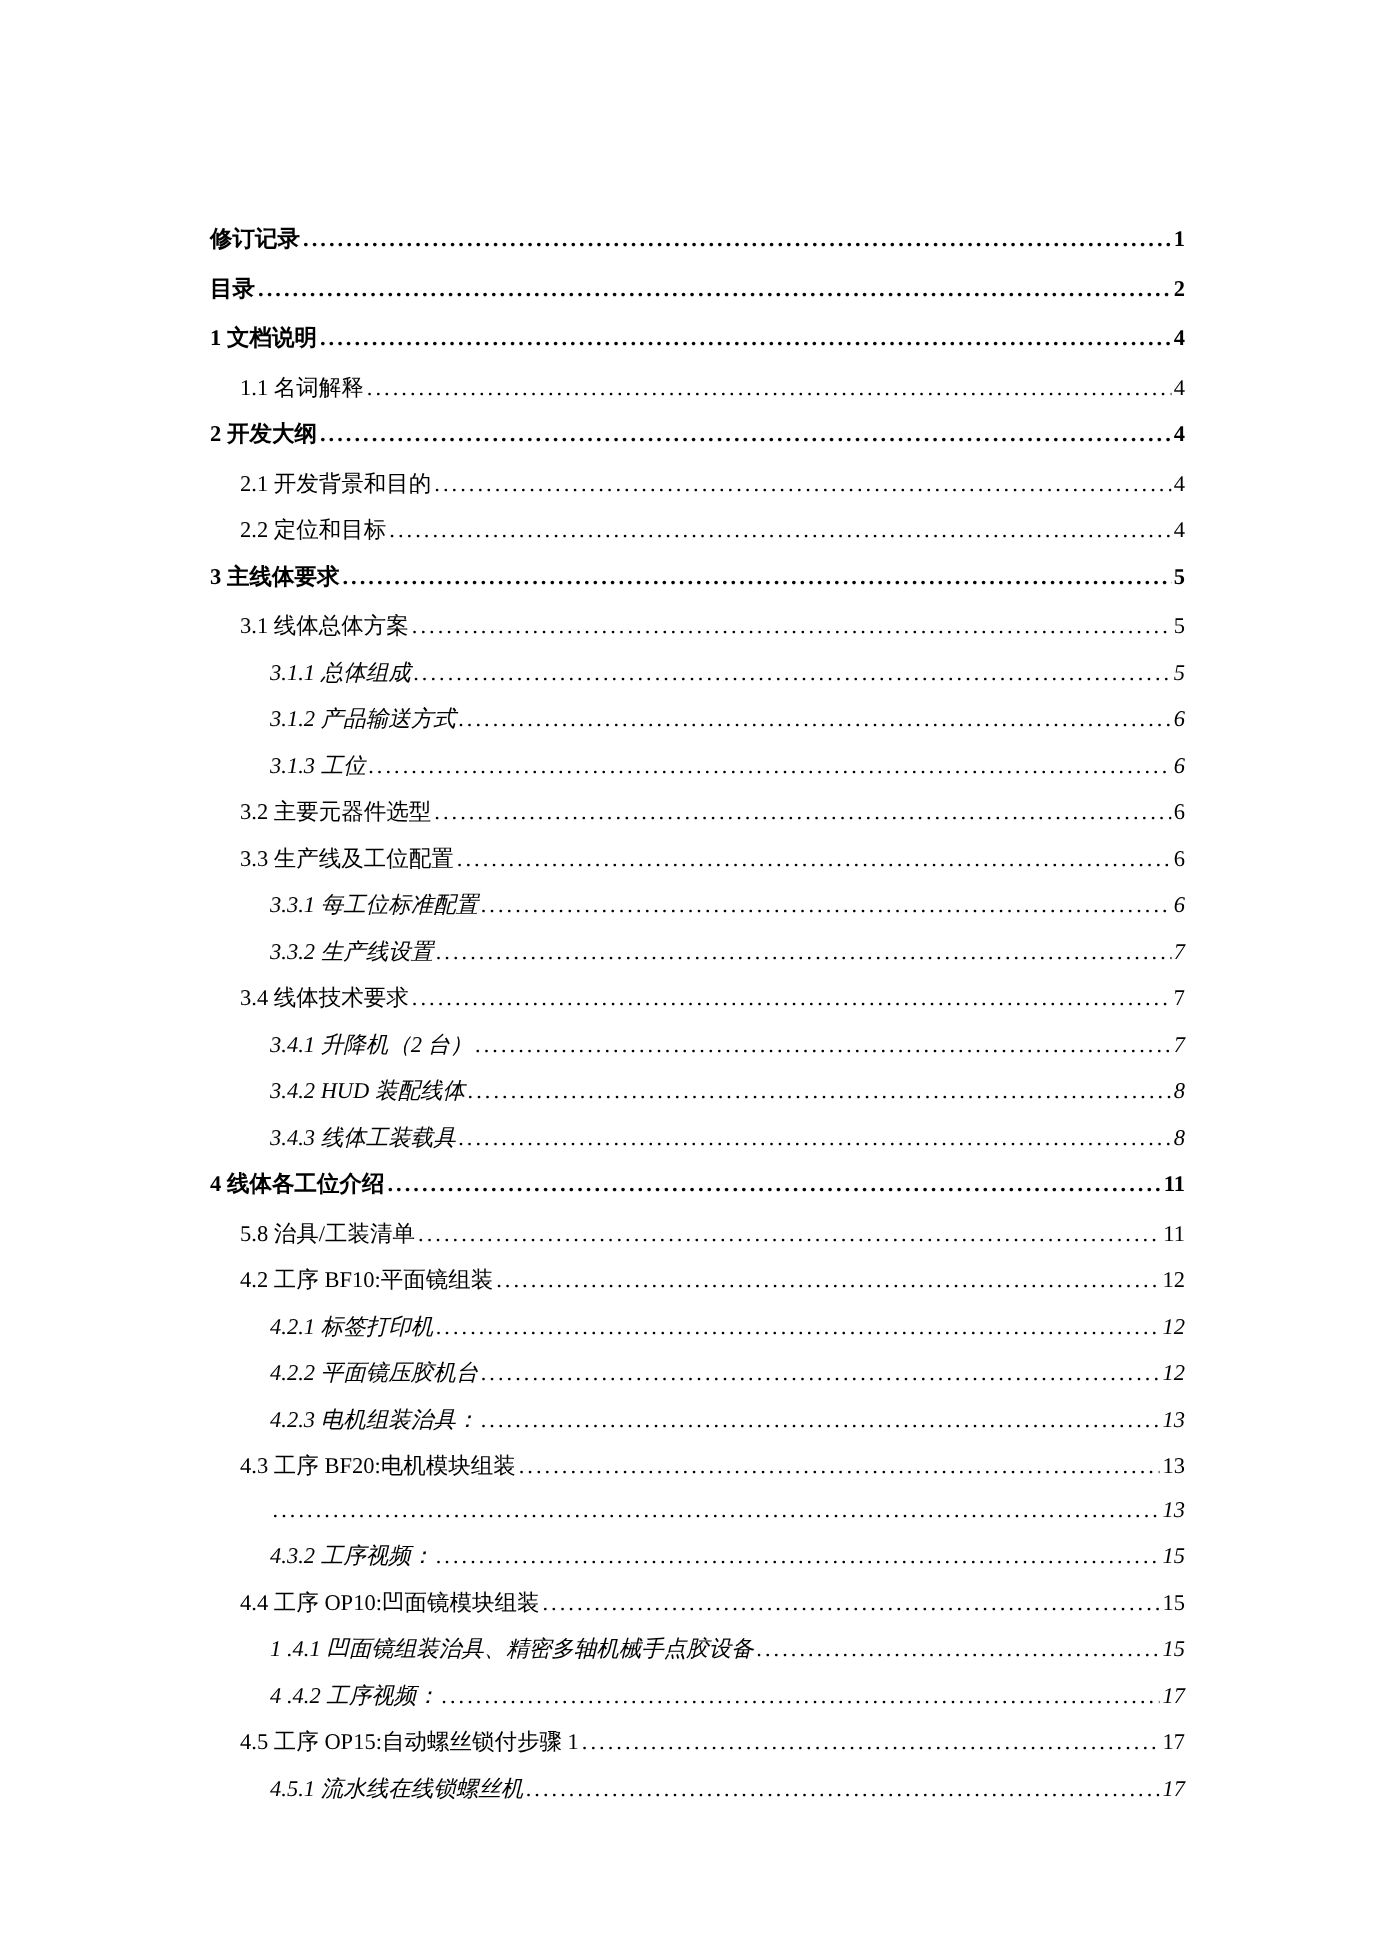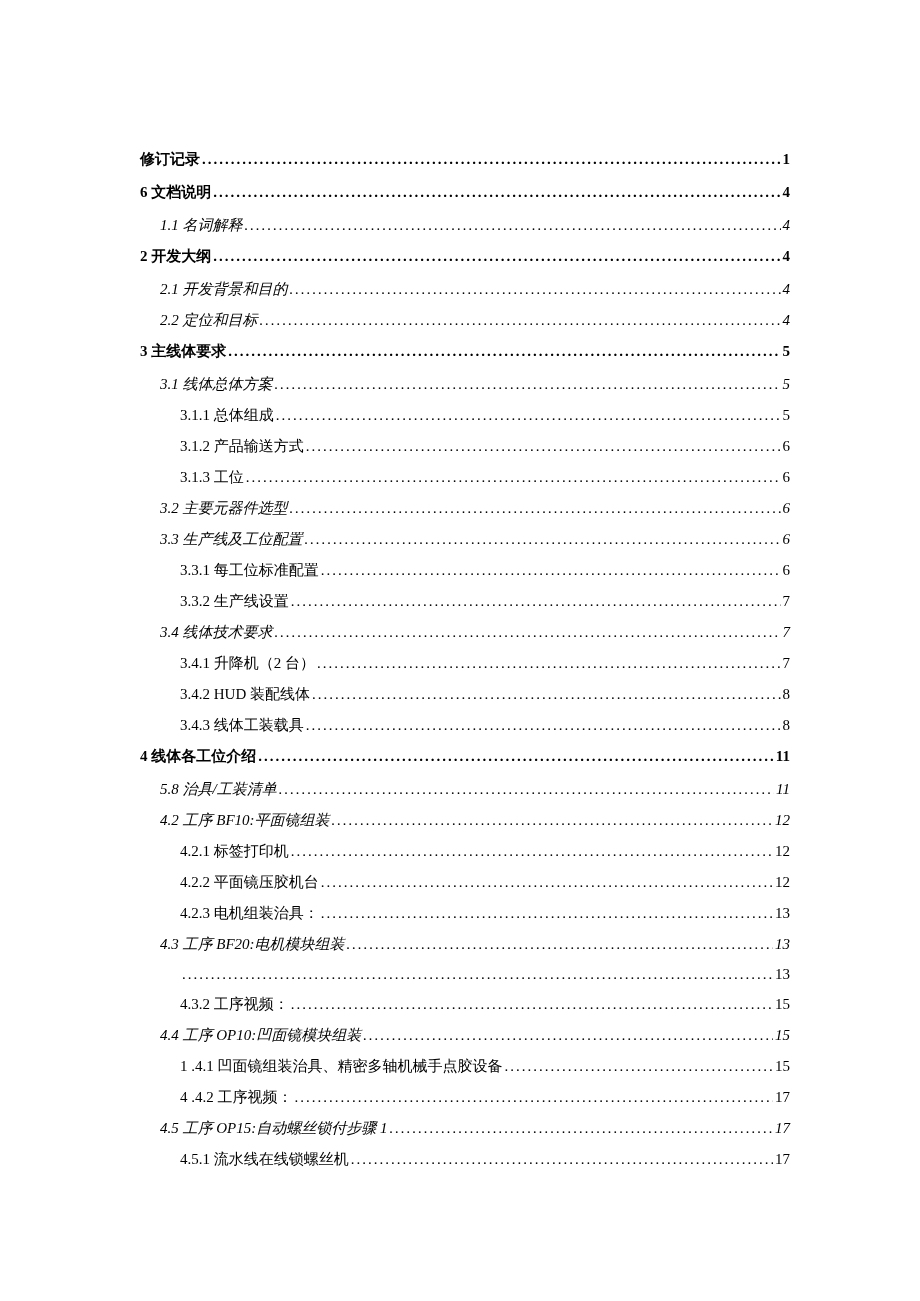--- a/index.html
+++ b/index.html
@@ -25,24 +25,24 @@
     .toc-entry.bold {
       font-weight: bold;
       margin-top: 10px;
       margin-bottom: 14px;
     }
     .toc-entry.level-1 {
       padding-left: 0;
     }
     .toc-entry.level-2 {
       padding-left: 20px;
-      font-style: italic;
     }
     .toc-entry.level-3 {
       padding-left: 40px;
+      font-style: italic;
     }
     .toc-label {
       flex-shrink: 0;
     }
     .toc-dots {
       flex: 1;
       overflow: hidden;
       letter-spacing: 2px;
       margin: 0 2px;
     }
@@ -62,21 +62,26 @@
 </head>
 <body>
 
 <div id="toc-container">
     <div class="toc-entry level-1 bold">
       <span class="toc-label">修订记录</span>
       <span class="toc-dots"></span>
       <span class="toc-page">1</span>
     </div>
     <div class="toc-entry level-1 bold">
-      <span class="toc-label">6 文档说明</span>
+      <span class="toc-label">目录</span>
+      <span class="toc-dots"></span>
+      <span class="toc-page">2</span>
+    </div>
+    <div class="toc-entry level-1 bold">
+      <span class="toc-label">1 文档说明</span>
       <span class="toc-dots"></span>
       <span class="toc-page">4</span>
     </div>
     <div class="toc-entry level-2">
       <span class="toc-label">1.1 名词解释</span>
       <span class="toc-dots"></span>
       <span class="toc-page">4</span>
     </div>
     <div class="toc-entry level-1 bold">
       <span class="toc-label">2 开发大纲</span>

